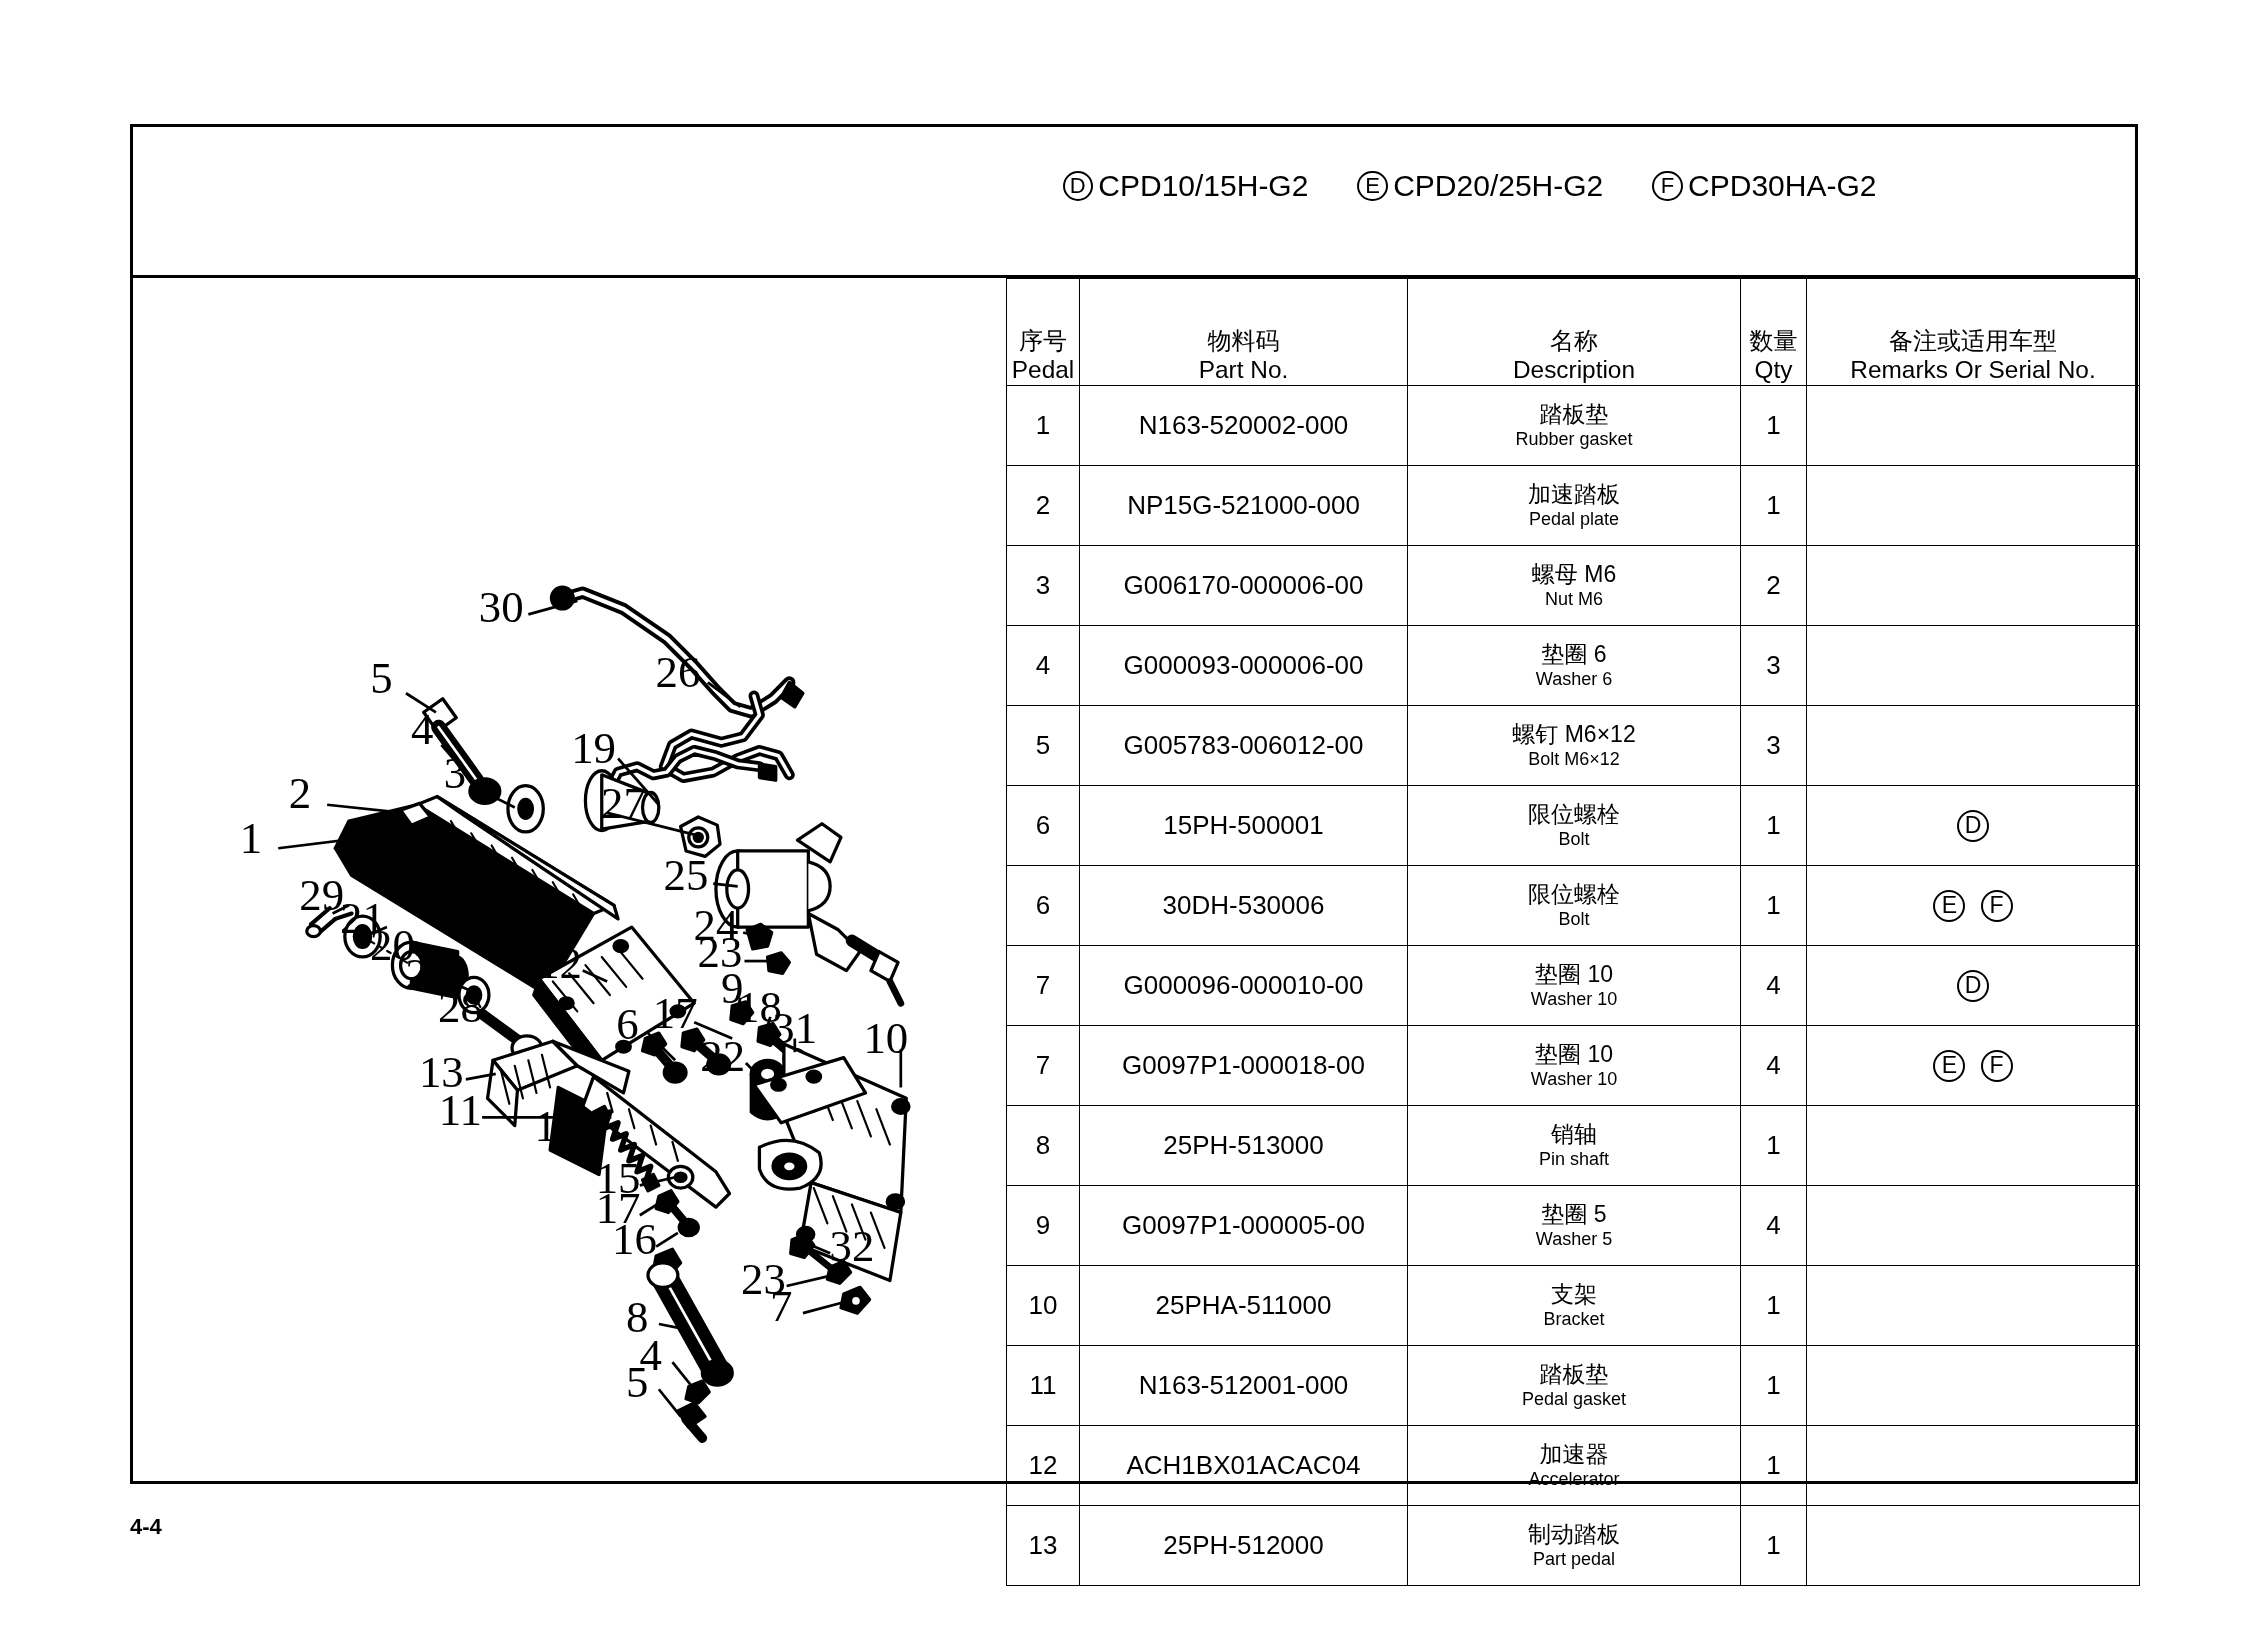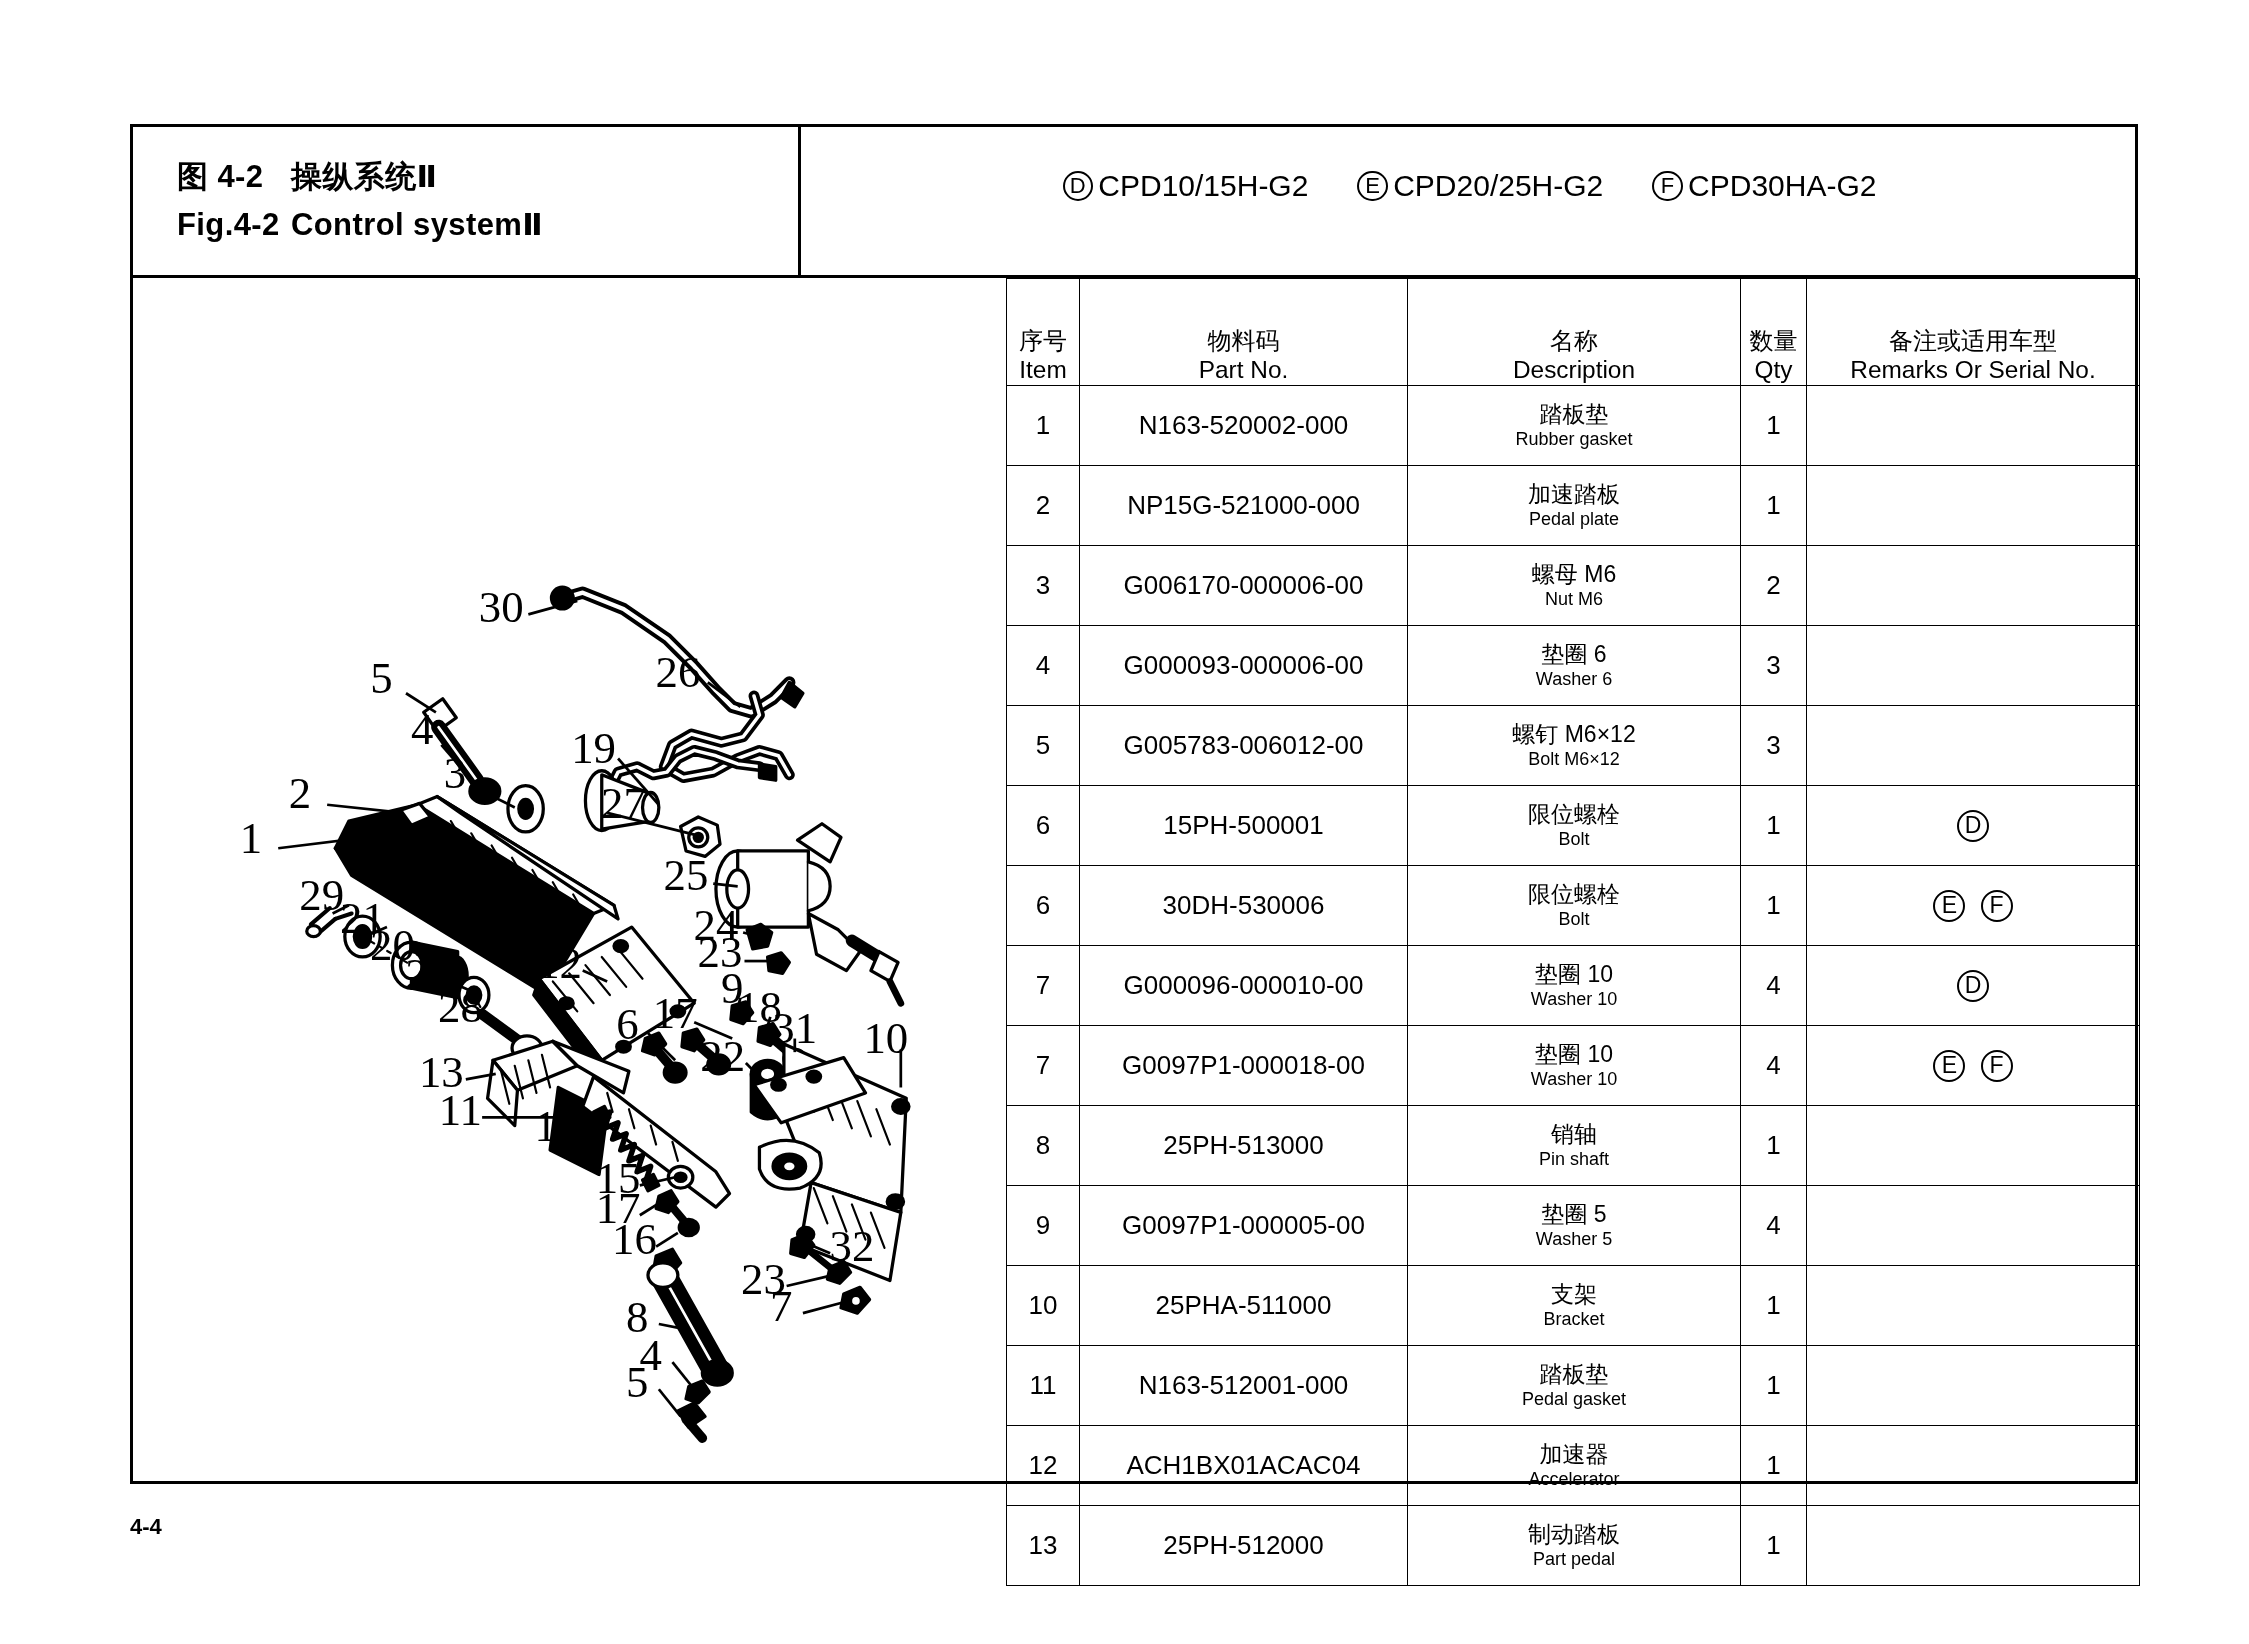--- a/index.html
+++ b/index.html
@@ -193,28 +193,20 @@
     fill: #000;
   }
 </style>
 </head>
 <body>
 
 <div id="page-frame">
 
   <div id="header-band">
 
-    <div id="header-left">
-      <div class="fig-line fig-line-cn">
-        <span class="fig-num-cn">图 4-2</span><span>操纵系统Ⅱ</span>
-      </div>
-      <div class="fig-line fig-line-en">
-        <span class="fig-num">Fig.4-2</span><span>Control systemⅡ</span>
-      </div>
-    </div>
 
     <div id="header-right">
       <div id="model-list">
           <div class="model-entry">
             <span class="circled">D</span>
             <span>CPD10/15H-G2</span>
           </div>
           <div class="model-entry">
             <span class="circled">E</span>
             <span>CPD20/25H-G2</span>
@@ -537,21 +529,21 @@
           <col class="c-item">
             <col class="c-part">
             <col class="c-desc">
             <col class="c-qty">
             <col class="c-rem">
         </colgroup>
         <thead>
           <tr>
             <th>
               <span class="hdr-cn">序号</span>
-              <span class="hdr-en">Item</span>
+              <span class="hdr-en">Pedal</span>
             </th>
             <th>
               <span class="hdr-cn">物料码</span>
               <span class="hdr-en">Part No.</span>
             </th>
             <th>
               <span class="hdr-cn">名称</span>
               <span class="hdr-en">Description</span>
             </th>
             <th>

